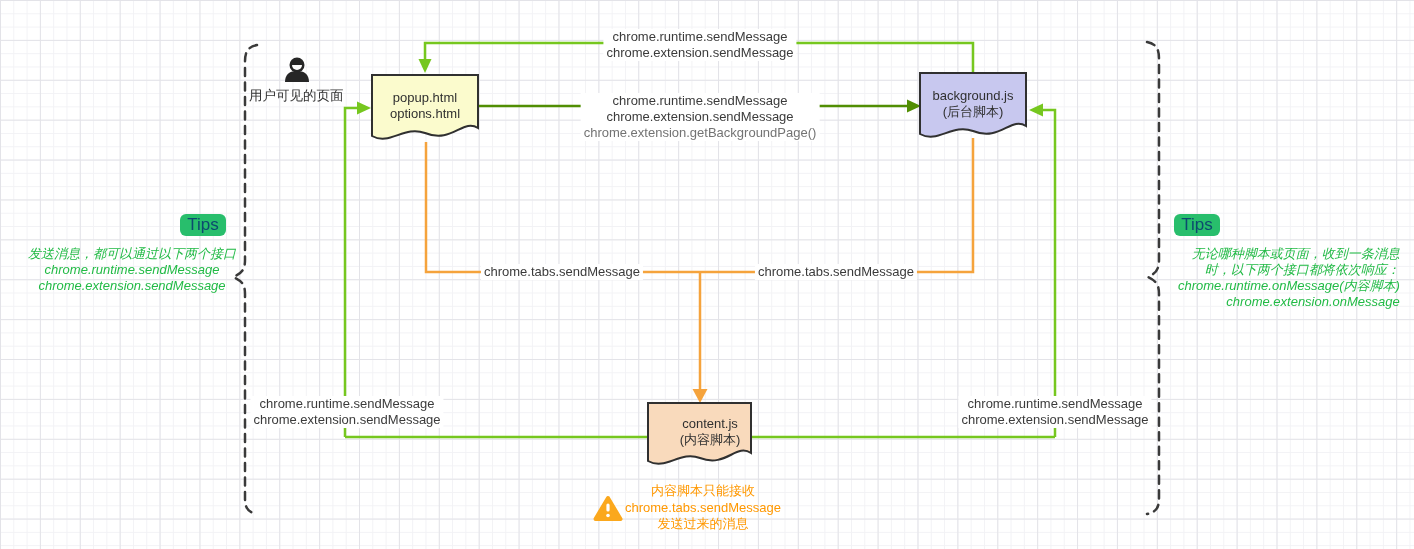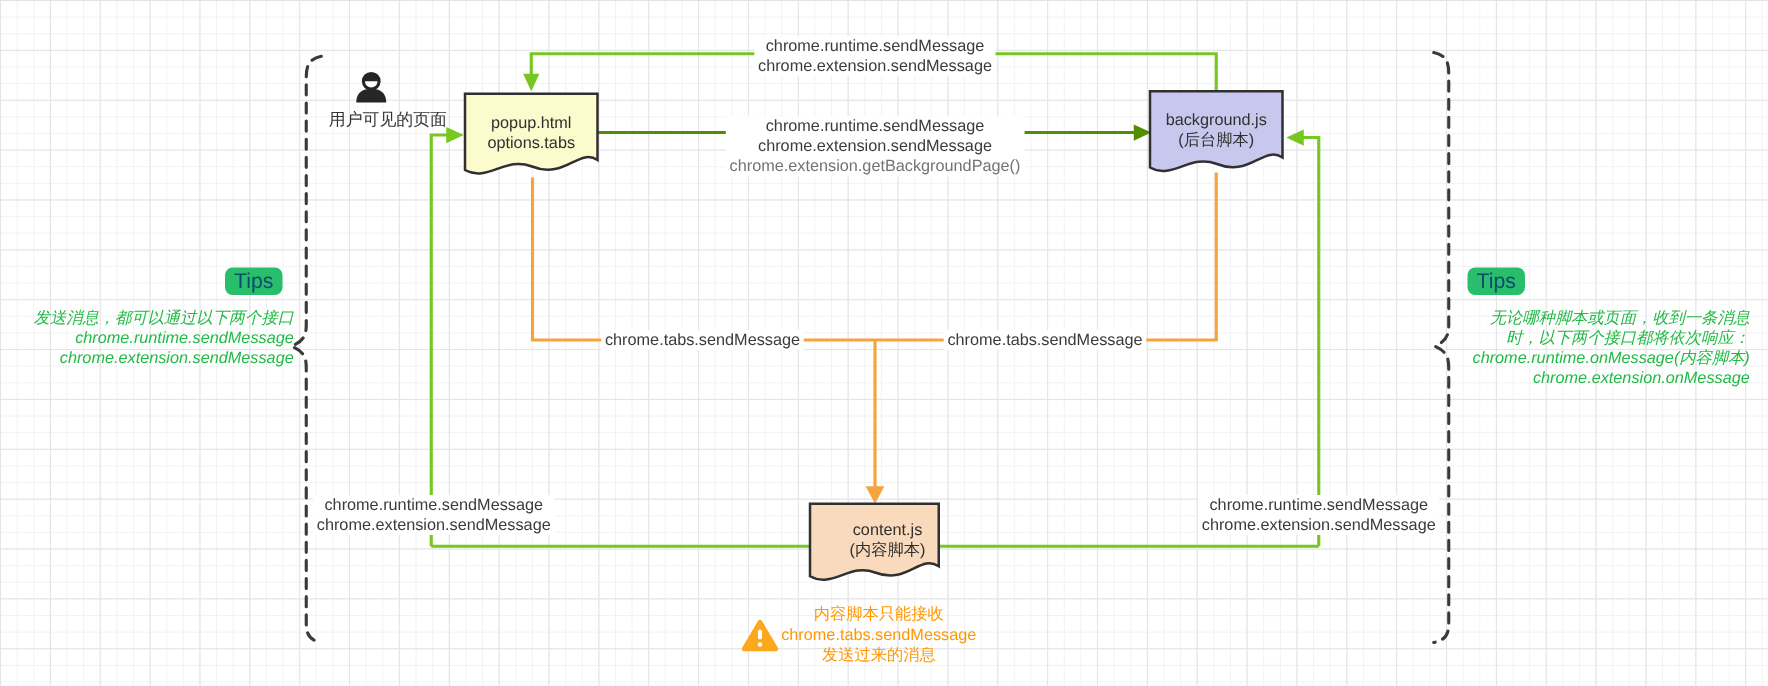--- a/index.html
+++ b/index.html
@@ -102,21 +102,21 @@
 
     <g>
       <path d="M608,498 L620.5,519 L595.5,519 Z" fill="#fba81d" stroke="#fba81d" stroke-width="4" stroke-linejoin="round"></path>
       <rect x="606.4" y="503.5" width="3.2" height="8" rx="1.6" fill="#ffffff"></rect>
       <circle cx="608" cy="515.5" r="1.8" fill="#ffffff"></circle>
     </g>
   </svg>
 
   <div class="nodetext" style="left:372px;top:90px;width:106px;">
     <div>popup.html</div>
-    <div>options.tabs</div>
+    <div>options.html</div>
   </div>
   <div class="nodetext" style="left:920px;top:88px;width:106px;">
     <div>background.js</div>
     <div>(后台脚本)</div>
   </div>
   <div class="nodetext" style="left:648px;top:416px;width:124px;">
     <div>content.js</div>
     <div>(内容脚本)</div>
   </div>
 
@@ -137,24 +137,24 @@
   <div class="lbl" style="left:347px;top:396px;">
     <div>chrome.runtime.sendMessage</div>
     <div>chrome.extension.sendMessage</div>
   </div>
 
   <div class="lbl" style="left:1055px;top:396px;">
     <div>chrome.runtime.sendMessage</div>
     <div>chrome.extension.sendMessage</div>
   </div>
 
-  <div class="userlabel" style="left:263px;top:87px;">用户可见的页面</div>
+  <div class="userlabel" style="left:249px;top:87px;">用户可见的页面</div>
 
   <div class="tipbadge" style="left:180px;top:214px;">Tips</div>
-  <div class="tiptext" style="left:7px;top:246px;width:228px;text-align:right;">
+  <div class="tiptext" style="left:18px;top:246px;width:228px;text-align:center;">
     <div>发送消息，都可以通过以下两个接口</div>
     <div>chrome.runtime.sendMessage</div>
     <div>chrome.extension.sendMessage</div>
   </div>
 
   <div class="tipbadge" style="left:1174px;top:214px;">Tips</div>
   <div class="tiptext" style="left:1178px;top:246px;text-align:right;">
     <div>无论哪种脚本或页面，收到一条消息</div>
     <div>时，以下两个接口都将依次响应：</div>
     <div>chrome.runtime.onMessage(内容脚本)</div>

